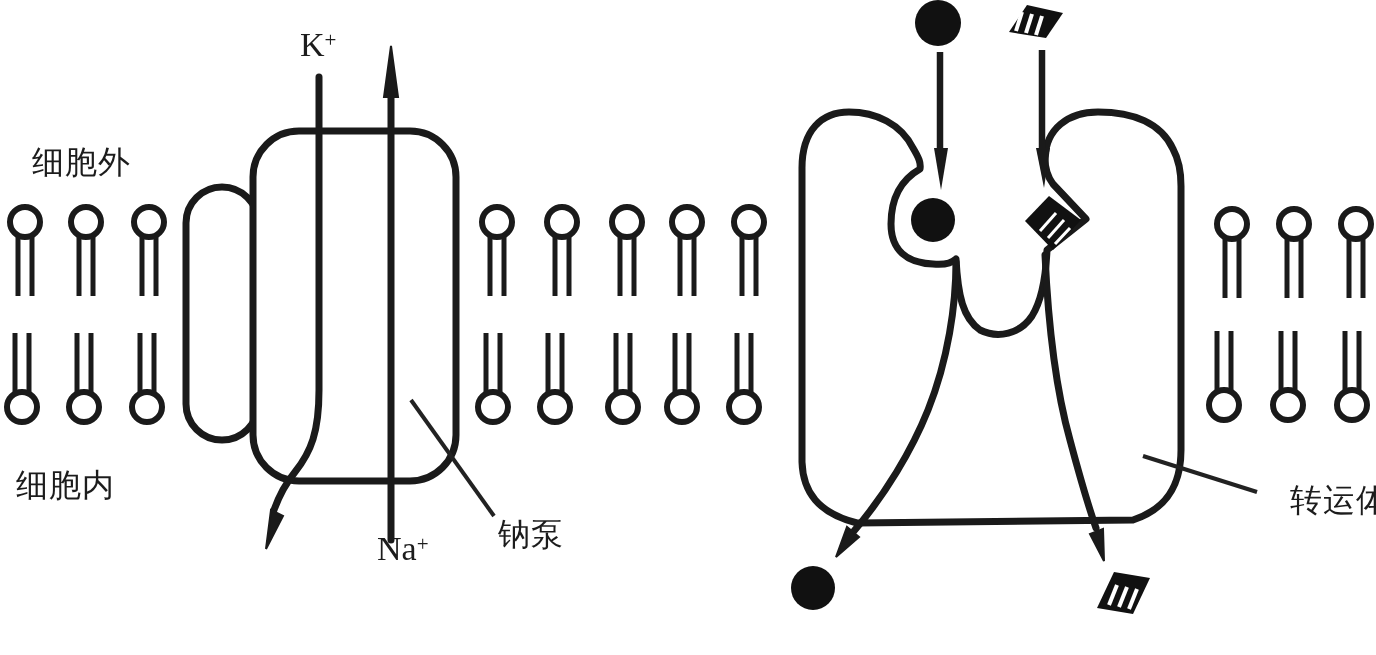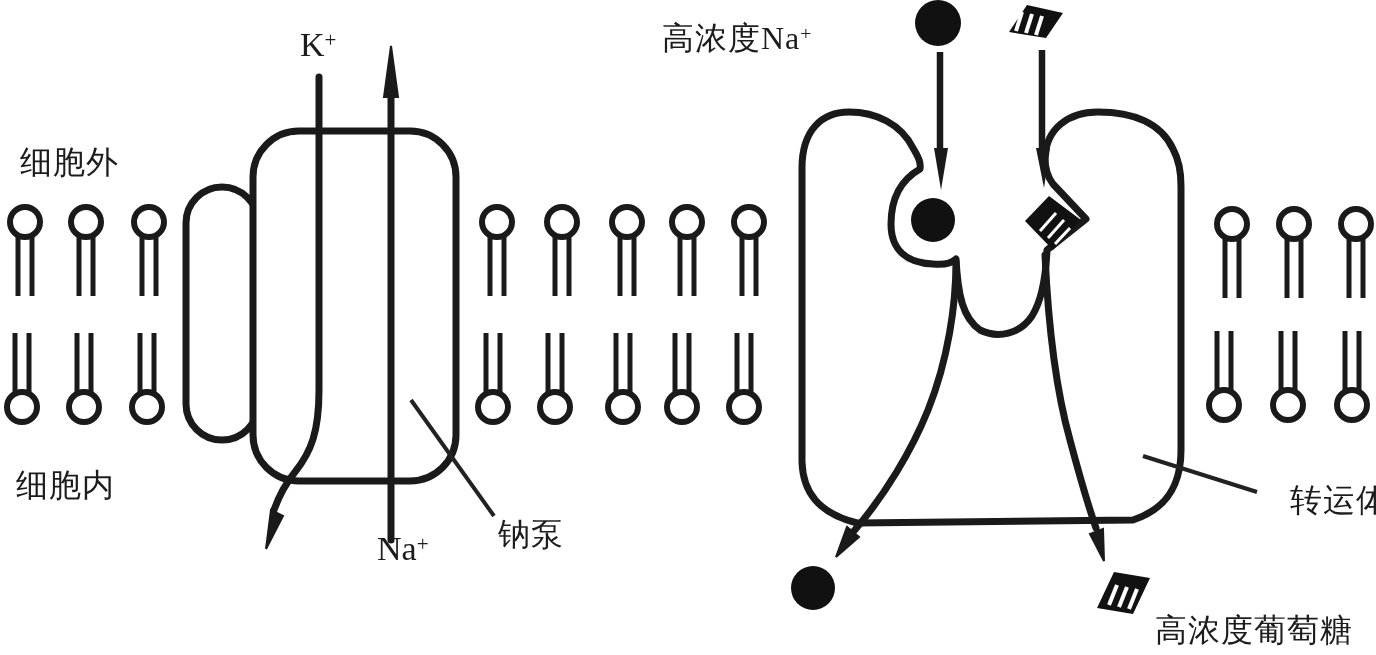--- a/index.html
+++ b/index.html
@@ -138,38 +138,32 @@
     <g>
       <polygon points="1097,608 1114,572 1150,578 1133,614" fill="#111111"></polygon>
       <line x1="1117" y1="585" x2="1109" y2="605" stroke="#ffffff" stroke-width="4"></line>
       <line x1="1127" y1="587" x2="1119" y2="607" stroke="#ffffff" stroke-width="4"></line>
       <line x1="1137" y1="589" x2="1129" y2="609" stroke="#ffffff" stroke-width="4"></line>
     </g>
 
     <line x1="1143" y1="456" x2="1257" y2="492" stroke="#222222" stroke-width="4"></line>
   </svg>
 
-  <div class="lbl" style="left:20px;top:146px">
+  <div class="lbl" style="left:32px;top:146px">
     <span>细胞外</span>
   </div>
   <div class="lbl" style="left:16px;top:469px">
     <span>细胞内</span>
   </div>
   <div class="lbl ion" style="left:300px;top:28px">
     <span>K</span><sup>+</sup>
   </div>
   <div class="lbl ion" style="left:377px;top:532px">
     <span>Na</span><sup>+</sup>
   </div>
   <div class="lbl" style="left:498px;top:518px">
     <span>钠泵</span>
   </div>
-  <div class="lbl" style="left:662px;top:22px">
-    <span>高浓度Na</span><sup>+</sup>
-  </div>
   <div class="lbl" style="left:1290px;top:484px">
     <span>转运体</span>
-  </div>
-  <div class="lbl" style="left:1155px;top:614px">
-    <span>高浓度葡萄糖</span>
   </div>
 
 </div>
 
 </body></html>

